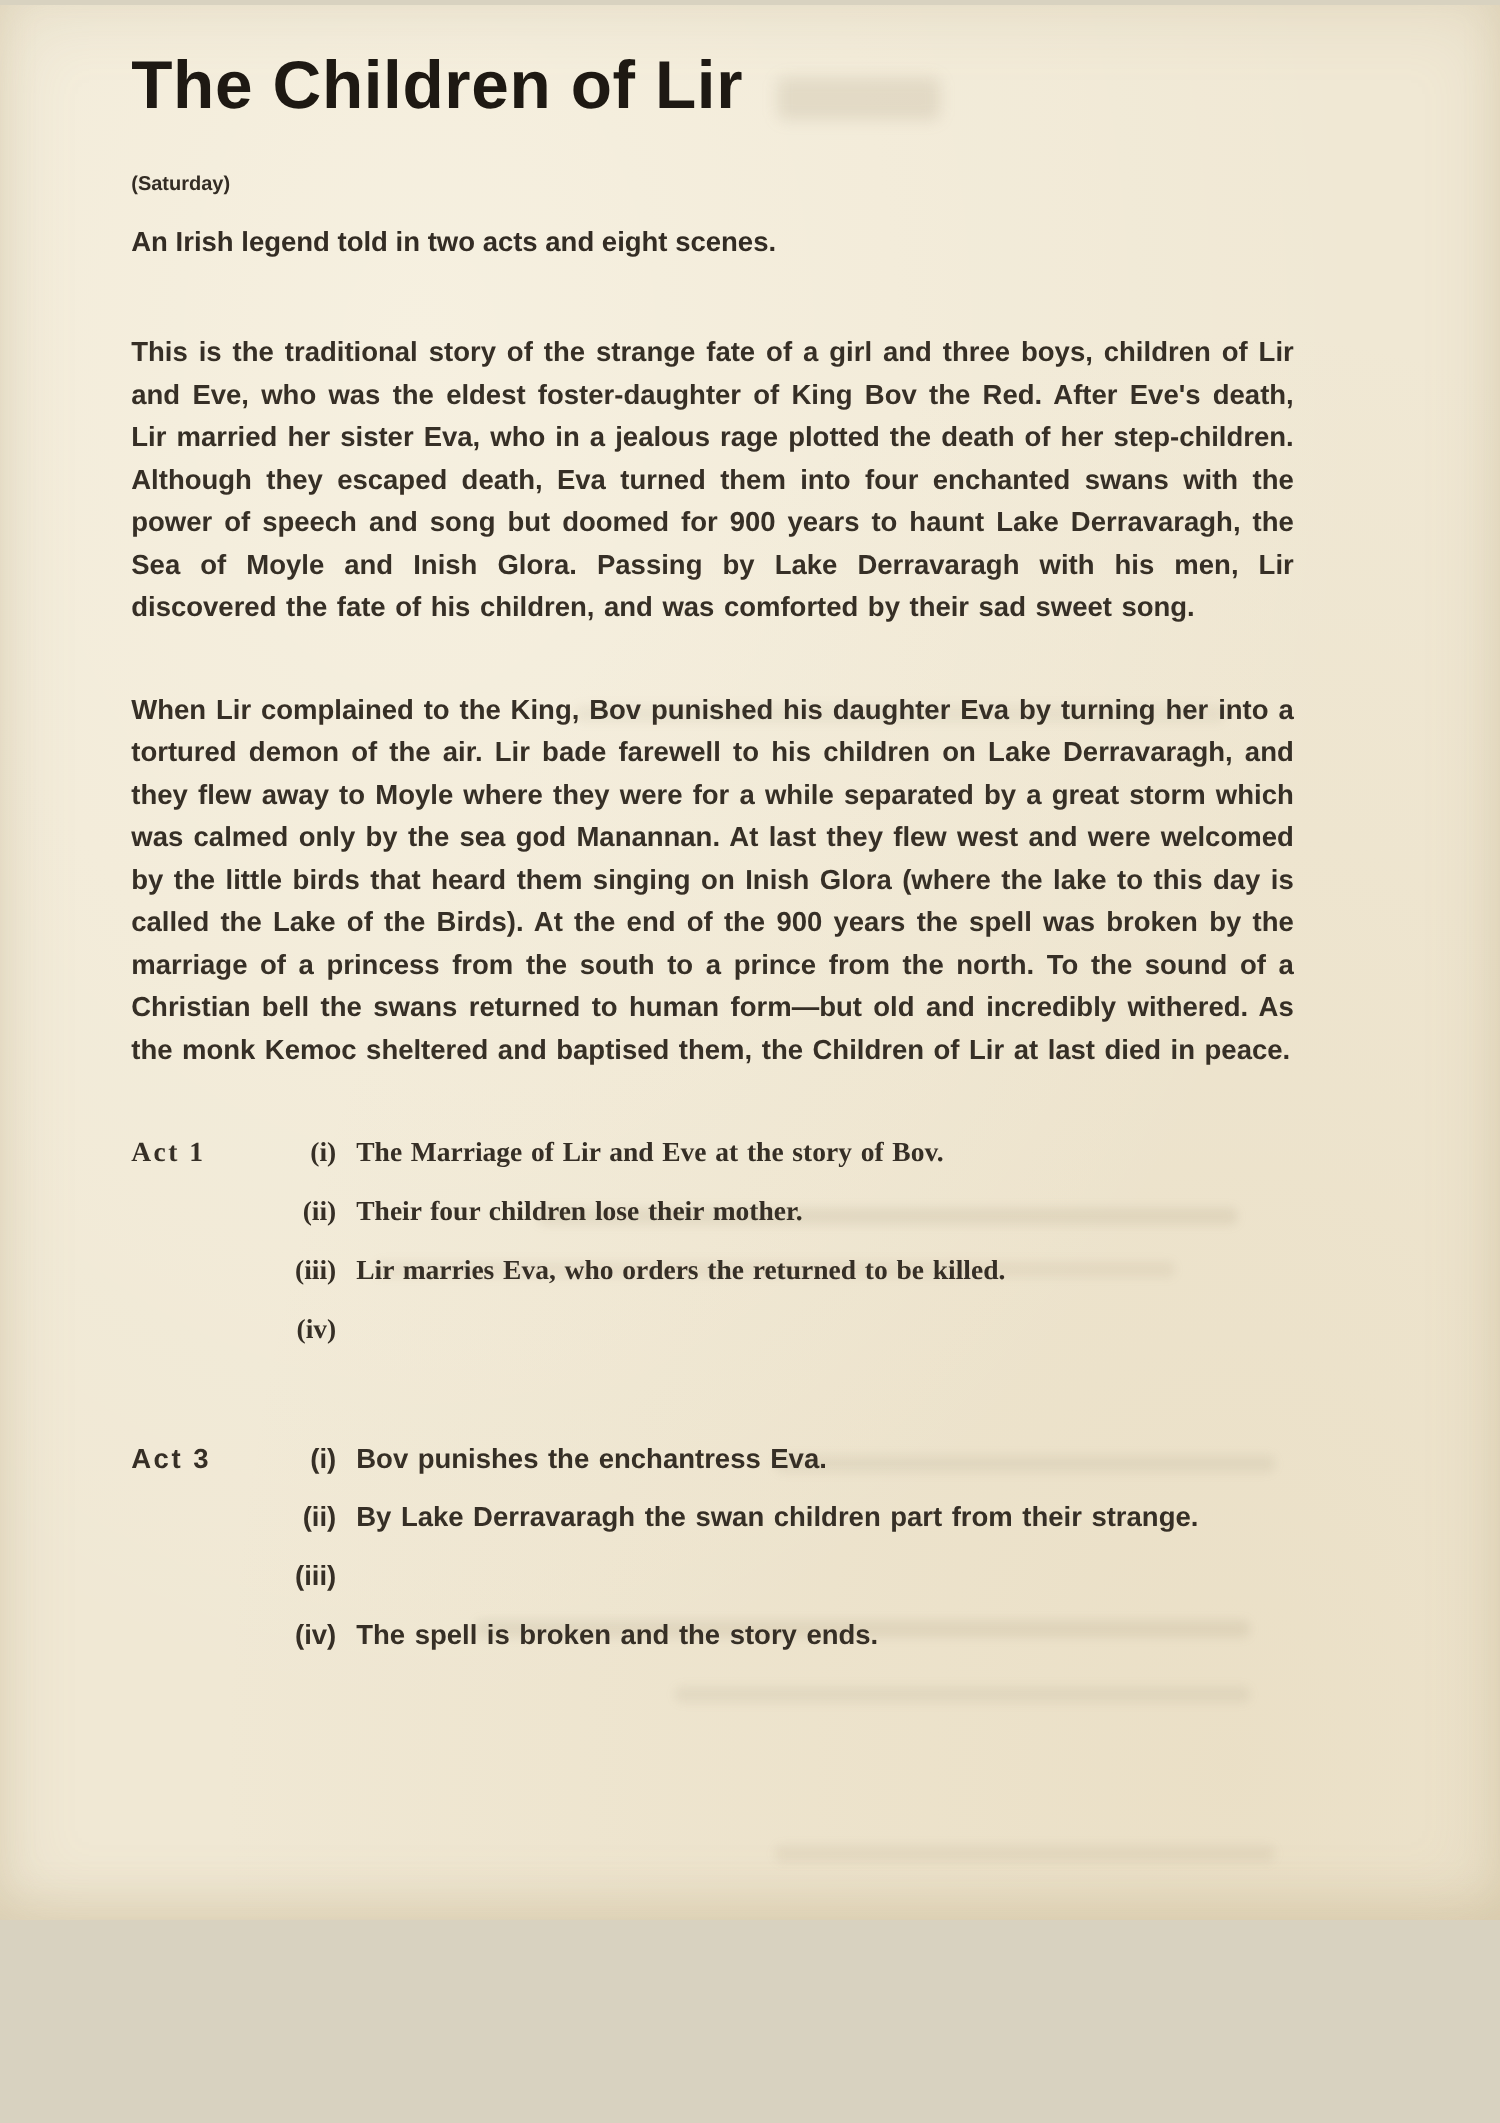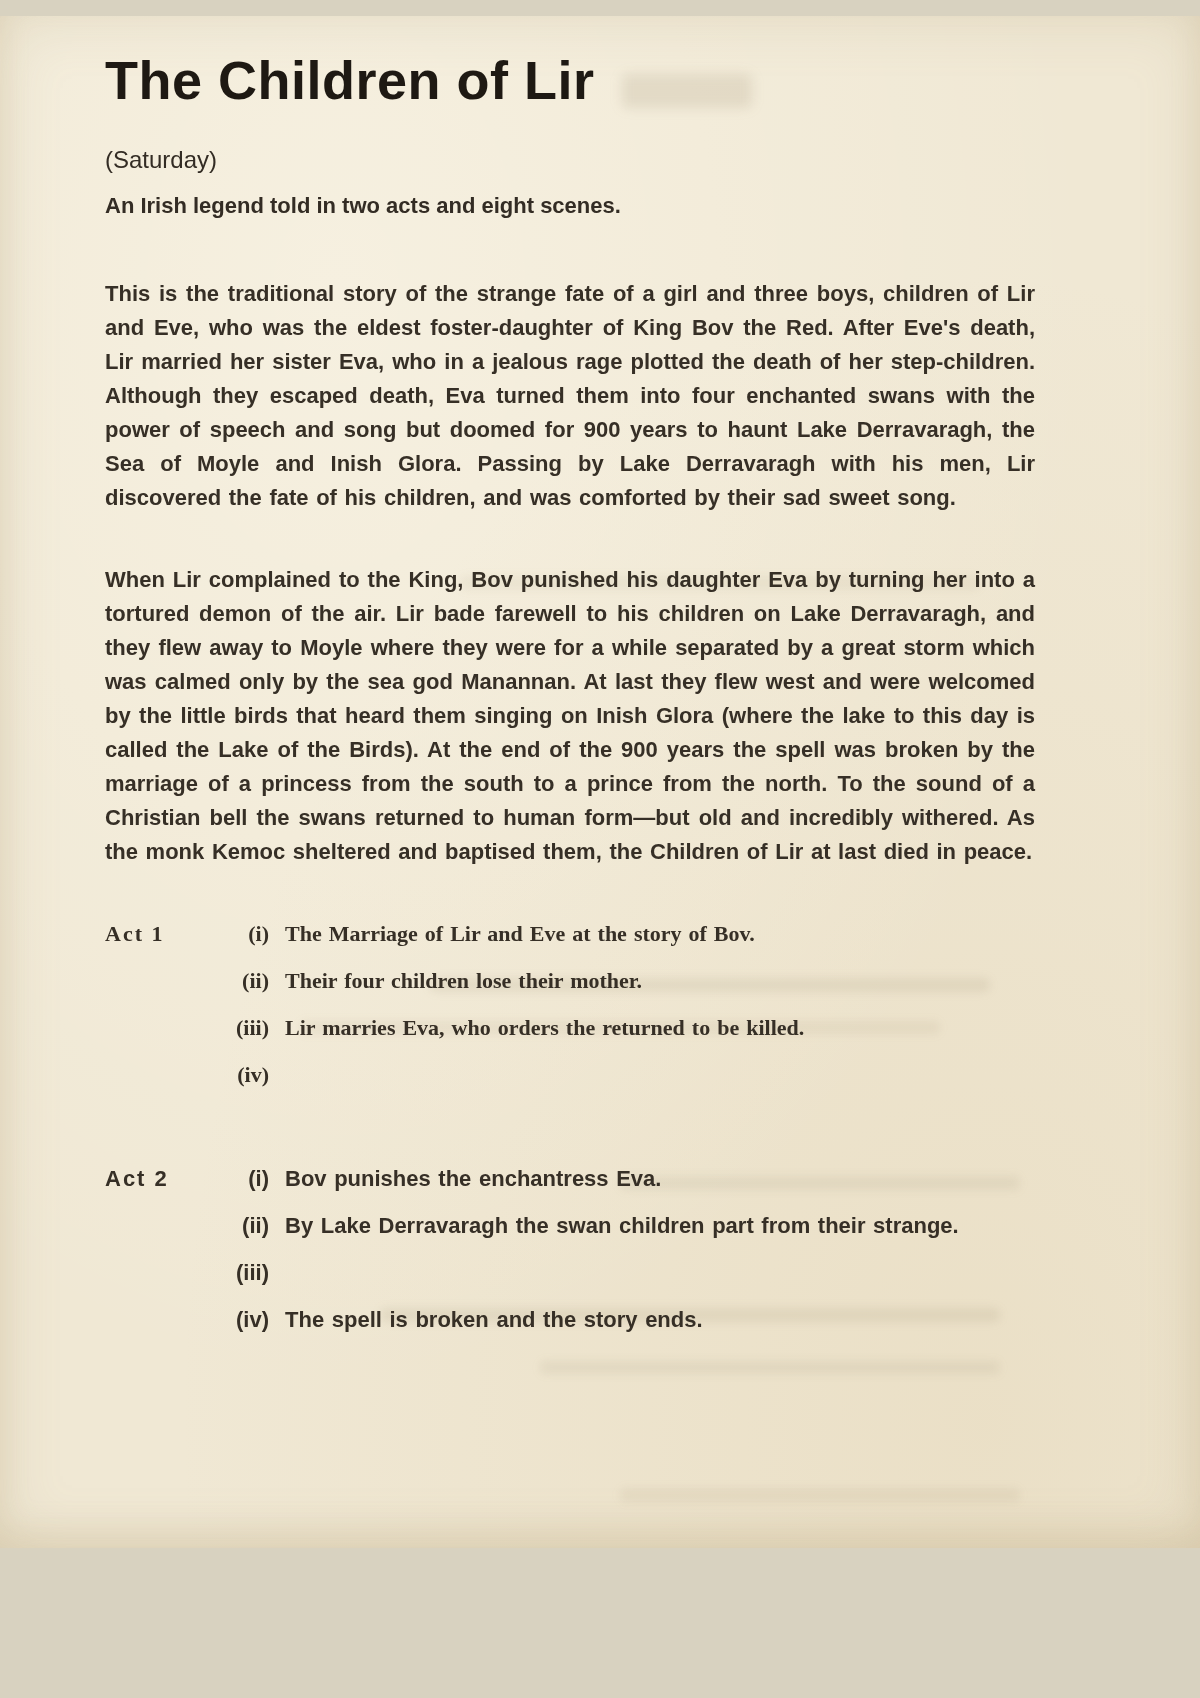--- a/index.html
+++ b/index.html
@@ -4,21 +4,21 @@
 <style>
   html, body {
     margin: 0;
     padding: 0;
     background: #d8d2c0;
   }
   .sheet {
     position: relative;
     width: 1200px;
     height: 1532px;
-    margin: 16px auto;
+    margin: 4px auto;
     background:
       radial-gradient(ellipse at 28% 18%, rgba(255,252,242,0.40), rgba(255,252,242,0) 62%),
       radial-gradient(ellipse at 82% 92%, rgba(214,193,150,0.22), rgba(214,193,150,0) 58%),
       #f0e8d4;
     box-shadow: inset 0 0 60px rgba(170,150,110,0.22), inset 0 -18px 30px rgba(190,168,124,0.18);
     overflow: hidden;
     font-family: "Liberation Sans", "DejaVu Sans", sans-serif;
     color: #332c24;
   }
   .content {
@@ -29,23 +29,23 @@
   .title {
     margin: 0;
     font-size: 54px;
     line-height: 1.05;
     font-weight: 700;
     letter-spacing: 0.5px;
     color: #1e1913;
   }
   .day {
     margin: 34px 0 0;
-    font-size: 24px;
+    font-size: 16px;
     line-height: 34px;
-    font-weight: 400;
+    font-weight: 700;
   }
   .tagline {
     margin: 12px 0 0;
     font-size: 22px;
     line-height: 34px;
     font-weight: 700;
   }
   .body-para {
     margin: 0;
     font-size: 22px;
@@ -156,21 +156,21 @@
           <span class="scene-num">(iii)</span>
           <span class="scene-text">Lir marries Eva, who orders the returned to be killed.</span>
         </li>
         <li class="scene-row">
           <span class="scene-num">(iv)</span>
         </li>
       </ol>
     </section>
 
     <section class="act act-2">
-      <div class="act-label">Act 2</div>
+      <div class="act-label">Act 3</div>
       <ol class="scene-list">
         <li class="scene-row">
           <span class="scene-num">(i)</span>
           <span class="scene-text">Bov punishes the enchantress Eva.</span>
         </li>
         <li class="scene-row">
           <span class="scene-num">(ii)</span>
           <span class="scene-text">By Lake Derravaragh the swan children part from their strange.</span>
         </li>
         <li class="scene-row">

